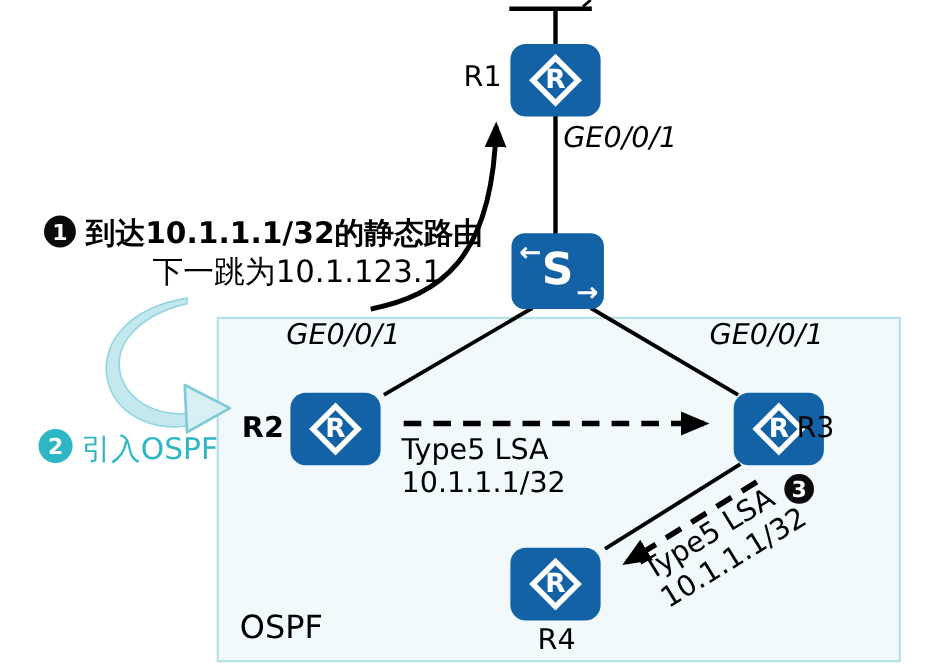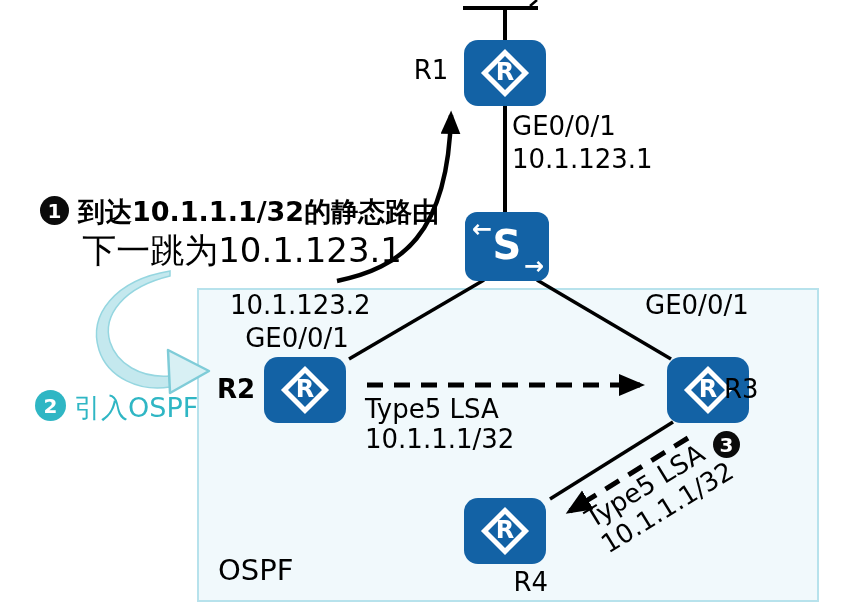--- a/index.html
+++ b/index.html
@@ -34,31 +34,31 @@
 
   .switch{position:absolute;left:465px;top:212px;width:84px;height:69px;
     background:var(--device-blue);border-radius:12px;z-index:3;}
   .sw-letter{position:absolute;left:50%;top:50%;transform:translate(-50%,-54%);
     color:#ffffff;font-size:40px;font-weight:700;}
   .sw-arrow{position:absolute;color:#ffffff;font-size:24px;font-weight:700;line-height:1;}
   .sw-arrow.tl{left:7px;top:5px;}
   .sw-arrow.br{right:5px;bottom:3px;}
 
   .lbl{position:absolute;color:#000;font-size:26px;line-height:1.2;z-index:4;white-space:nowrap;}
-  .if-lines{line-height:33px;}
-  .right{text-align:center;}
-  .center{text-align:right;}
+  .if-lines{line-height:33px;font-style:italic;}
+  .right{text-align:right;}
+  .center{text-align:center;}
 
   .badge{position:absolute;width:29px;height:29px;border-radius:50%;color:#fff;
     font-size:20px;font-weight:700;display:flex;align-items:center;justify-content:center;z-index:4;}
   .badge.black{background:#0b0b0b;}
   .badge.teal{background:var(--teal-text);width:31px;height:31px;}
 
   .ann1-l1{position:absolute;left:78px;top:194px;font-size:27px;font-weight:700;z-index:4;white-space:nowrap;}
-  .ann1-l2{position:absolute;left:76px;top:228px;width:326px;font-size:34px;text-align:right;z-index:4;white-space:nowrap;}
+  .ann1-l2{position:absolute;left:76px;top:228px;width:326px;font-size:28px;text-align:right;z-index:4;white-space:nowrap;}
   .ann2{position:absolute;left:74px;top:390px;font-size:27px;color:var(--teal-text);z-index:4;white-space:nowrap;}
 
   .lsa1{position:absolute;left:365px;top:394px;font-size:26px;line-height:30px;z-index:4;}
   .lsa2{position:absolute;left:580px;top:508px;font-size:26px;line-height:30px;z-index:4;
     transform:rotate(-31.5deg);transform-origin:0 0;white-space:nowrap;}
 
   .ospf-label{position:absolute;left:218px;top:553px;font-size:29px;z-index:4;}
 </style>
 </head>
 <body>
@@ -87,35 +87,33 @@
     <polygon class="swoosh-head" points="168,350 209,371 170,393"></polygon>
   </svg>
 
   <div class="router" style="left:464px;top:40px">
     <span class="diamond"></span>
     <span class="rletter">R</span>
   </div>
   <div class="lbl right" style="left:406px;top:55px;width:50px">R1</div>
   <div class="lbl if-lines" style="left:512px;top:110px">
     <div>GE0/0/1</div>
-    <div>10.1.123.1</div>
   </div>
 
   <div class="switch">
     <span class="sw-arrow tl">←</span>
     <span class="sw-letter">S</span>
     <span class="sw-arrow br">→</span>
   </div>
 
   <div class="router" style="left:264px;top:357px">
     <span class="diamond"></span>
     <span class="rletter">R</span>
   </div>
   <div class="lbl if-lines right" style="left:230px;top:289px;width:134px">
-    <div>10.1.123.2</div>
     <div>GE0/0/1</div>
   </div>
   <div class="lbl right" style="left:214px;top:374px;width:44px;font-weight:700">R2</div>
 
   <div class="router" style="left:667px;top:357px">
     <span class="diamond"></span>
     <span class="rletter">R</span>
   </div>
   <div class="lbl if-lines" style="left:645px;top:289px">
     <div>GE0/0/1</div>

